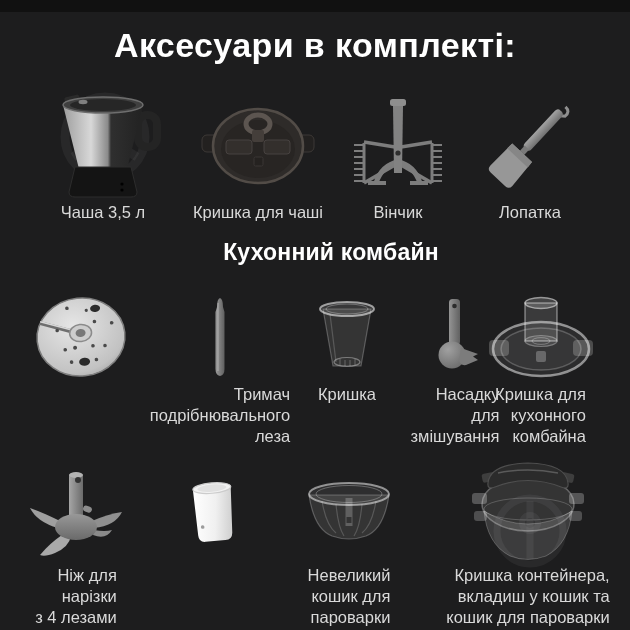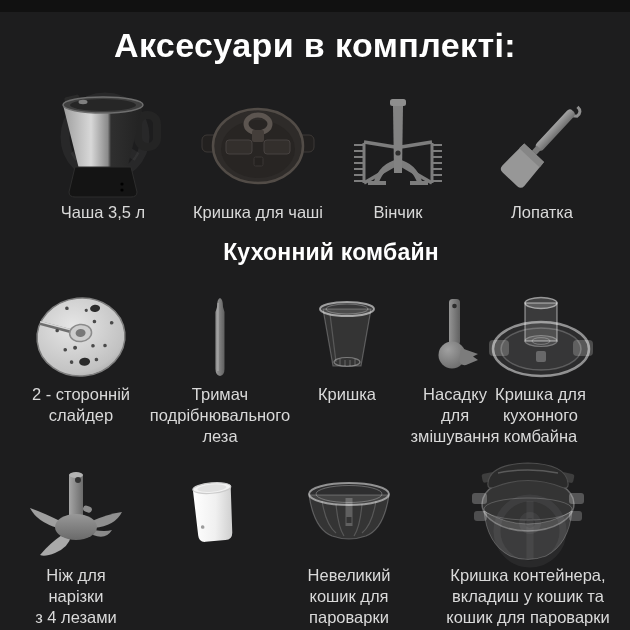--- a/index.html
+++ b/index.html
@@ -14,21 +14,21 @@
   .section-title{
     position:absolute;top:227px;left:0;width:100%;margin:0;text-align:center;
     color:#ffffff;font-size:23px;font-weight:800;letter-spacing:.2px;padding-left:16px;
   }
   .item{position:absolute;display:flex;flex-direction:column;align-items:center;}
   .item .icon-box{display:flex;align-items:center;justify-content:center;width:100%;}
   .row1{top:75px}   .row1 .icon-box{height:115px}
   .row2{top:278px}  .row2 .icon-box{height:94px}
   .row3{top:448px}  .row3 .icon-box{height:105px}
   .label{
-    color:#d9d9d9;font-size:16.5px;line-height:21px;text-align:center;
+    color:#d9d9d9;font-size:16.5px;line-height:21px;text-align:right;
     white-space:pre-line;font-weight:400;
   }
   svg{display:block;overflow:visible}
 </style>
 </head>
 <body>
 
 <div class="canvas">
 
   <h1 class="title">Аксесуари в комплекті:</h1>
@@ -111,21 +111,21 @@
         <ellipse cx="56" cy="22" rx="12" ry="9" fill="none" stroke="#5c5550" stroke-width="5"></ellipse>
         <rect x="50" y="28" width="12" height="12" rx="2" fill="#443e3a"></rect>
         <rect x="24" y="38" width="26" height="14" rx="3" fill="#332f2c" stroke="#474240" stroke-width="1"></rect>
         <rect x="62" y="38" width="26" height="14" rx="3" fill="#332f2c" stroke="#474240" stroke-width="1"></rect>
         <rect x="52" y="55" width="9" height="9" rx="1.5" fill="#252220" stroke="#3b3734" stroke-width="1"></rect>
       </svg>
     </div>
     <div class="label">Кришка для чаші</div>
   </div>
 
-  <div class="item row1" style="left:472px;width:140px">
+  <div class="item row1" style="left:460px;width:140px">
     <div class="icon-box">
       <svg width="104" height="108" viewBox="0 0 104 108">
         <g transform="rotate(43 52 54)">
           <path d="M52,2 Q59,2 58,9 L54,12" fill="none" stroke="#8f8f8f" stroke-width="3"></path>
           <defs>
             <linearGradient id="gSpat" x1="0" y1="0" x2="1" y2="0">
               <stop offset="0" stop-color="#a3a3a3"></stop>
                 <stop offset="1" stop-color="#6f6f6f"></stop>
             </linearGradient>
           </defs>
@@ -168,22 +168,20 @@
               <circle cx="40" cy="54" r="2"></circle>
             <circle cx="58" cy="54" r="1.8"></circle>
               <circle cx="70" cy="55" r="1.8"></circle>
             <circle cx="35" cy="68" r="1.8"></circle>
               <circle cx="60" cy="68" r="1.8"></circle>
             <circle cx="55" cy="18" r="1.6"></circle>
           </g>
         </g>
       </svg>
     </div>
-    <div class="label">2 - сторонній
-слайдер</div>
   </div>
 
   <div class="item row2" style="left:140px;width:160px">
     <div class="icon-box">
       <svg width="24" height="84" viewBox="0 0 24 84">
         <defs>
           <linearGradient id="gRod" x1="0" y1="0" x2="1" y2="0">
             <stop offset="0" stop-color="#9a9a9a"></stop>
               <stop offset="0.5" stop-color="#7d7d7d"></stop>
             <stop offset="1" stop-color="#5f5f5f"></stop>

